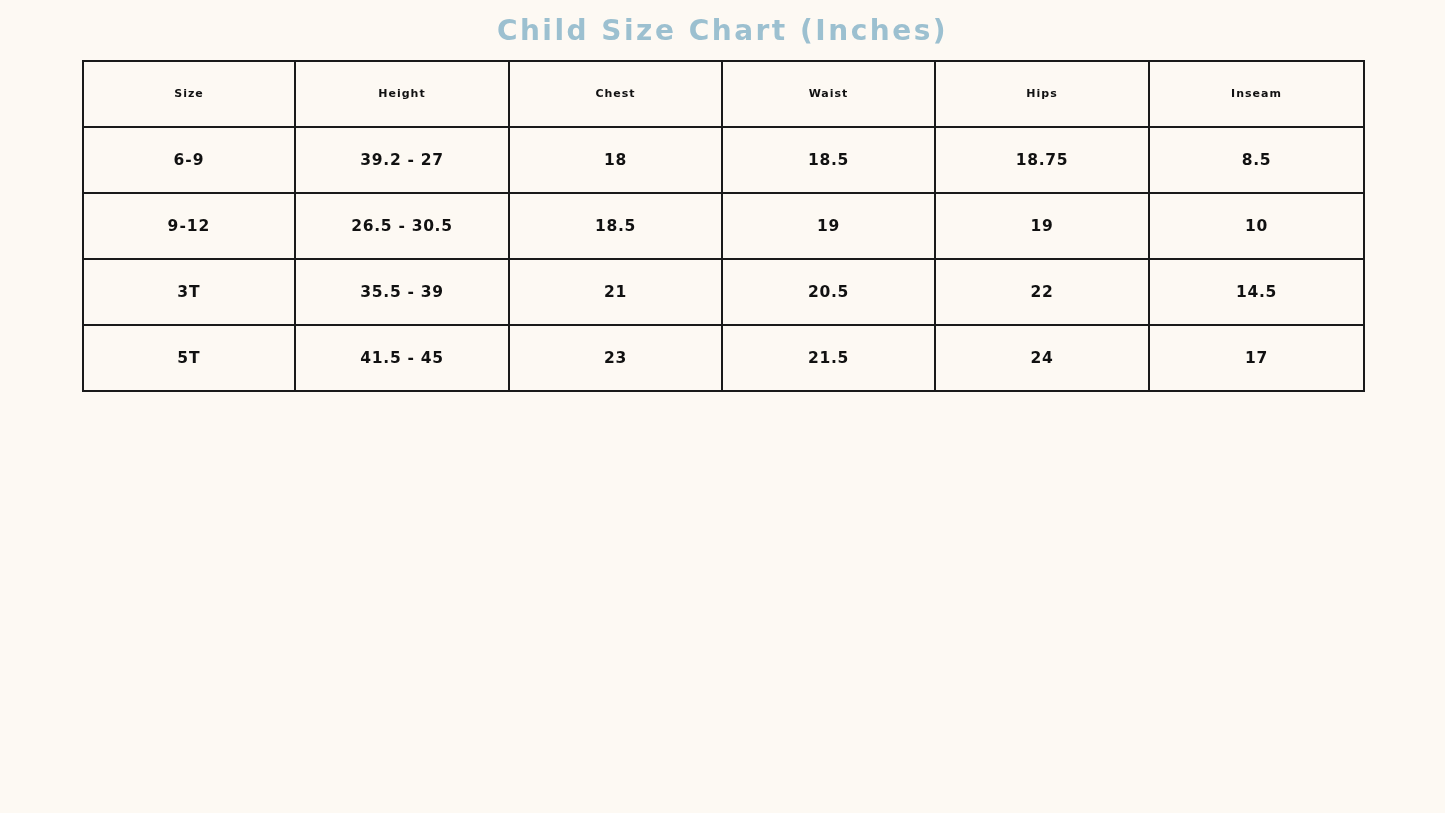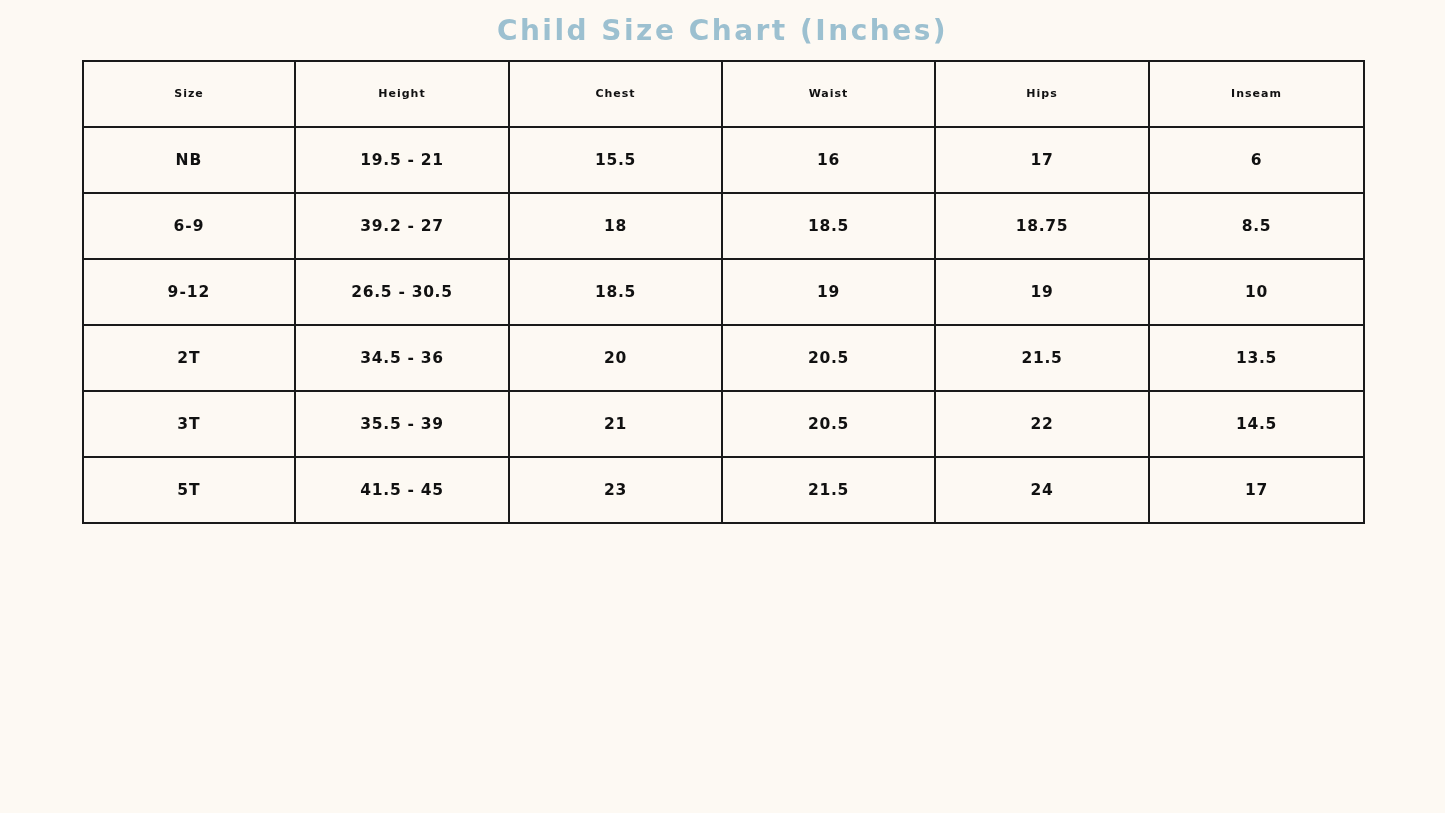--- a/index.html
+++ b/index.html
@@ -93,50 +93,34 @@
           <th>Size</th>
           <th>Height</th>
           <th>Chest</th>
           <th>Waist</th>
           <th>Hips</th>
           <th>Inseam</th>
         </tr>
       </thead>
       <tbody>
         <tr>
-          <td class="col-size">NB</td>
-          <td>19.5 - 21</td>
-          <td>15.5</td>
-          <td>16</td>
-          <td>17</td>
-          <td>6</td>
-        </tr>
-        <tr>
           <td class="col-size">6-9</td>
           <td>39.2 - 27</td>
           <td>18</td>
           <td>18.5</td>
           <td>18.75</td>
           <td>8.5</td>
         </tr>
         <tr>
           <td class="col-size">9-12</td>
           <td>26.5 - 30.5</td>
           <td>18.5</td>
           <td>19</td>
           <td>19</td>
           <td>10</td>
-        </tr>
-        <tr>
-          <td class="col-size">2T</td>
-          <td>34.5 - 36</td>
-          <td>20</td>
-          <td>20.5</td>
-          <td>21.5</td>
-          <td>13.5</td>
         </tr>
         <tr>
           <td class="col-size">3T</td>
           <td>35.5 - 39</td>
           <td>21</td>
           <td>20.5</td>
           <td>22</td>
           <td>14.5</td>
         </tr>
         <tr>

